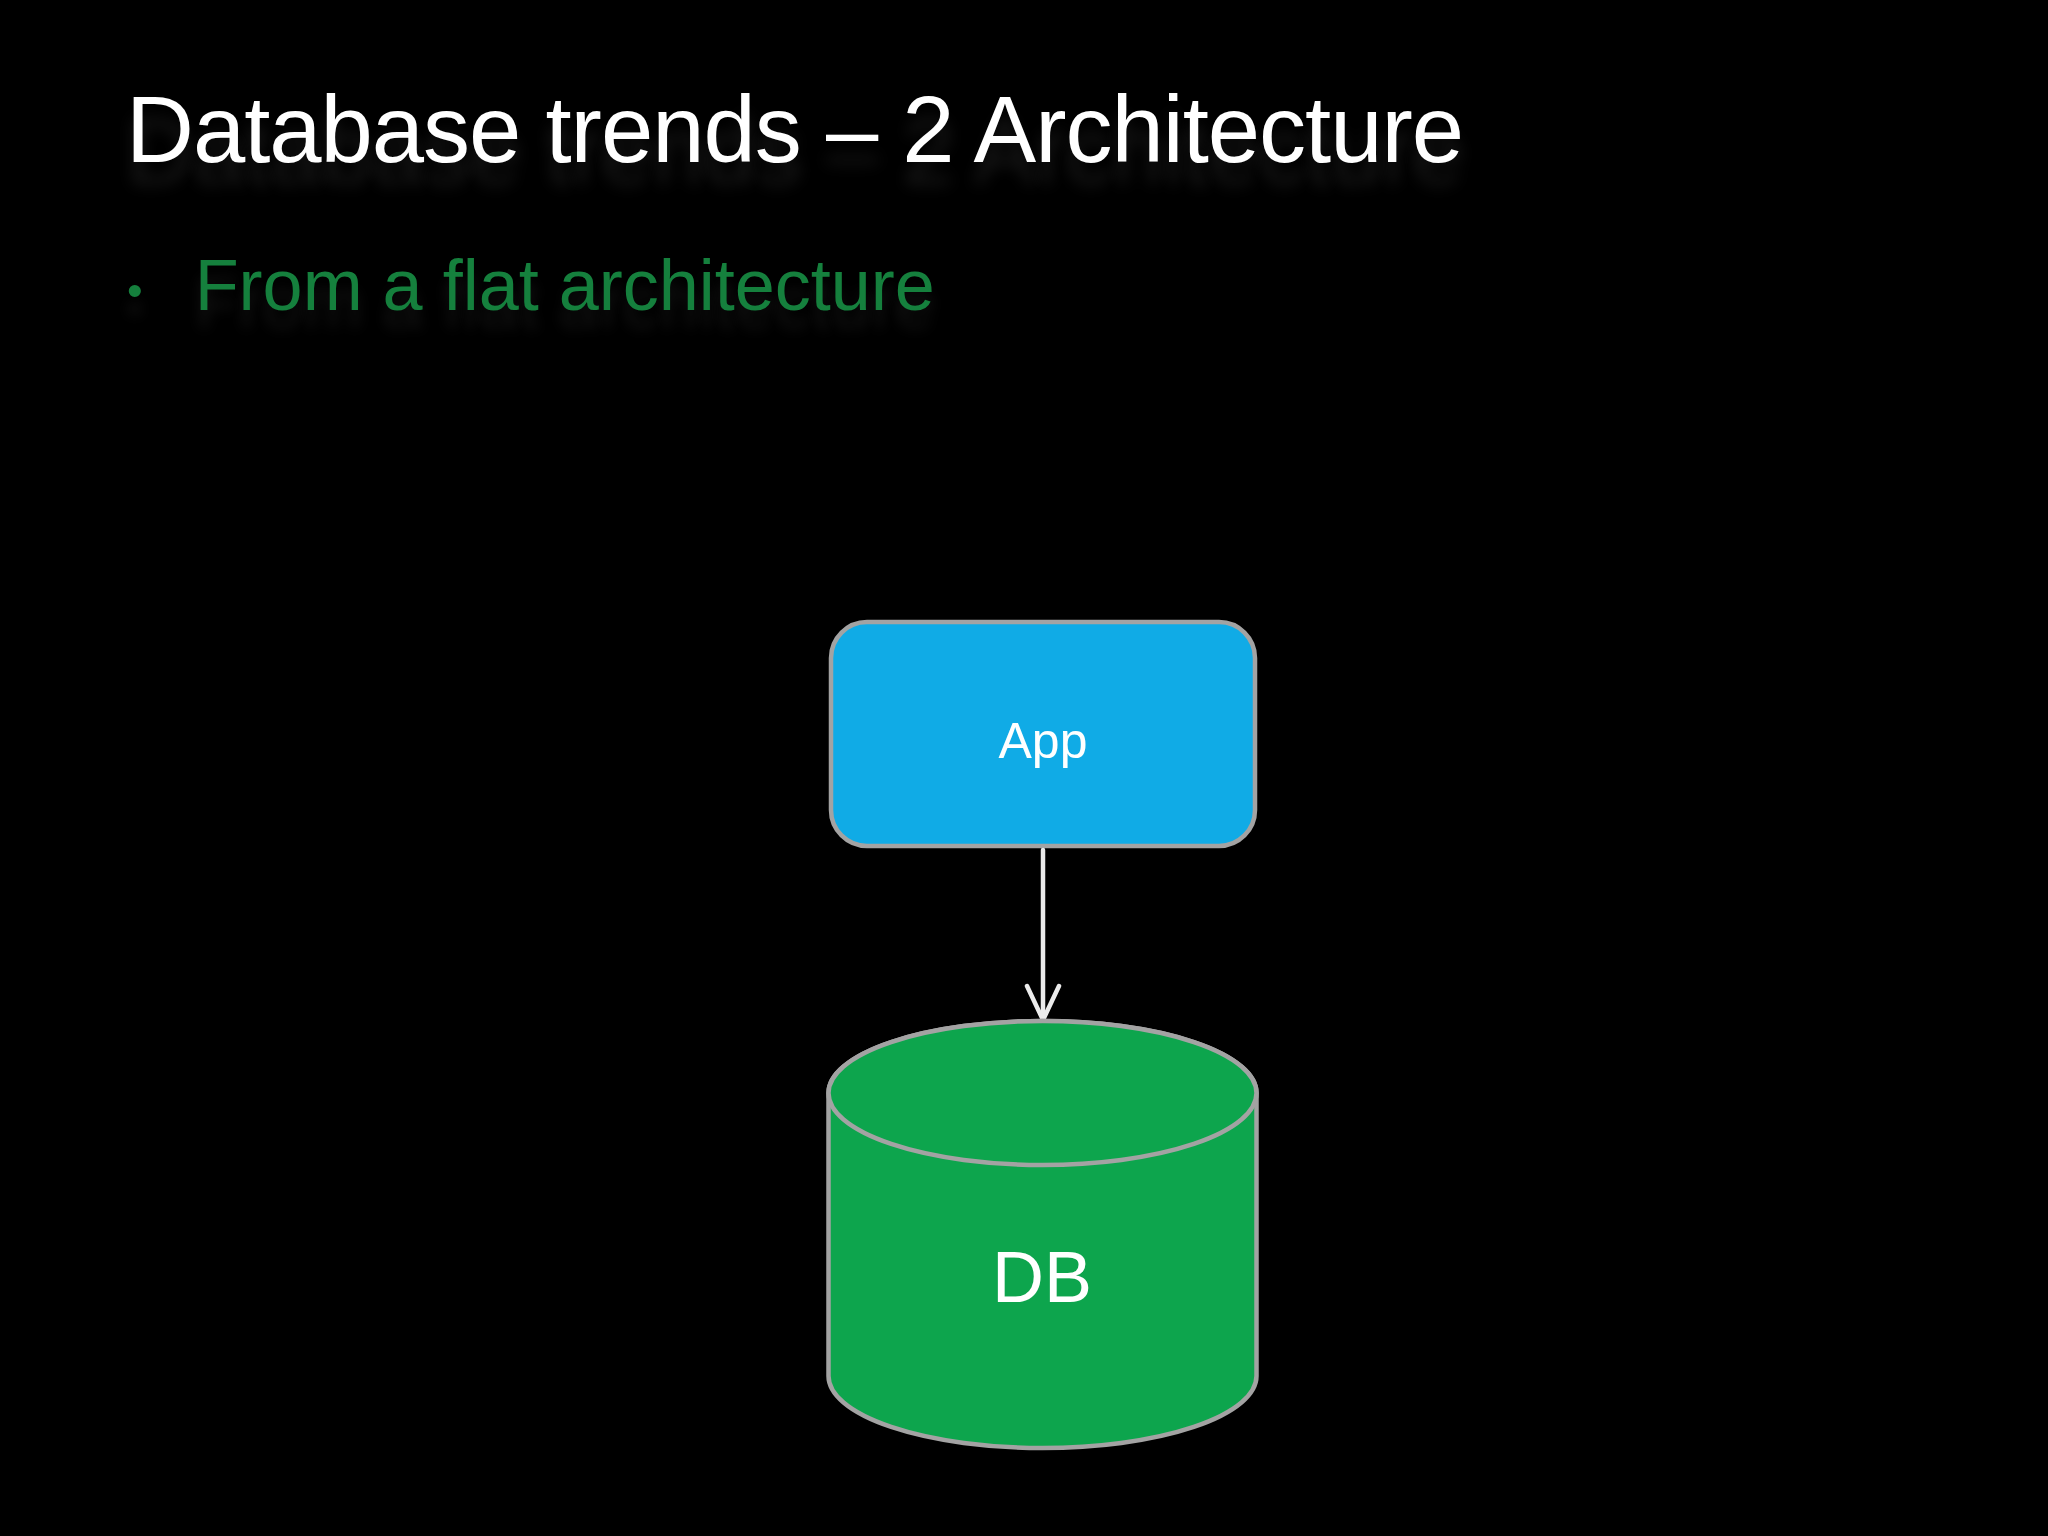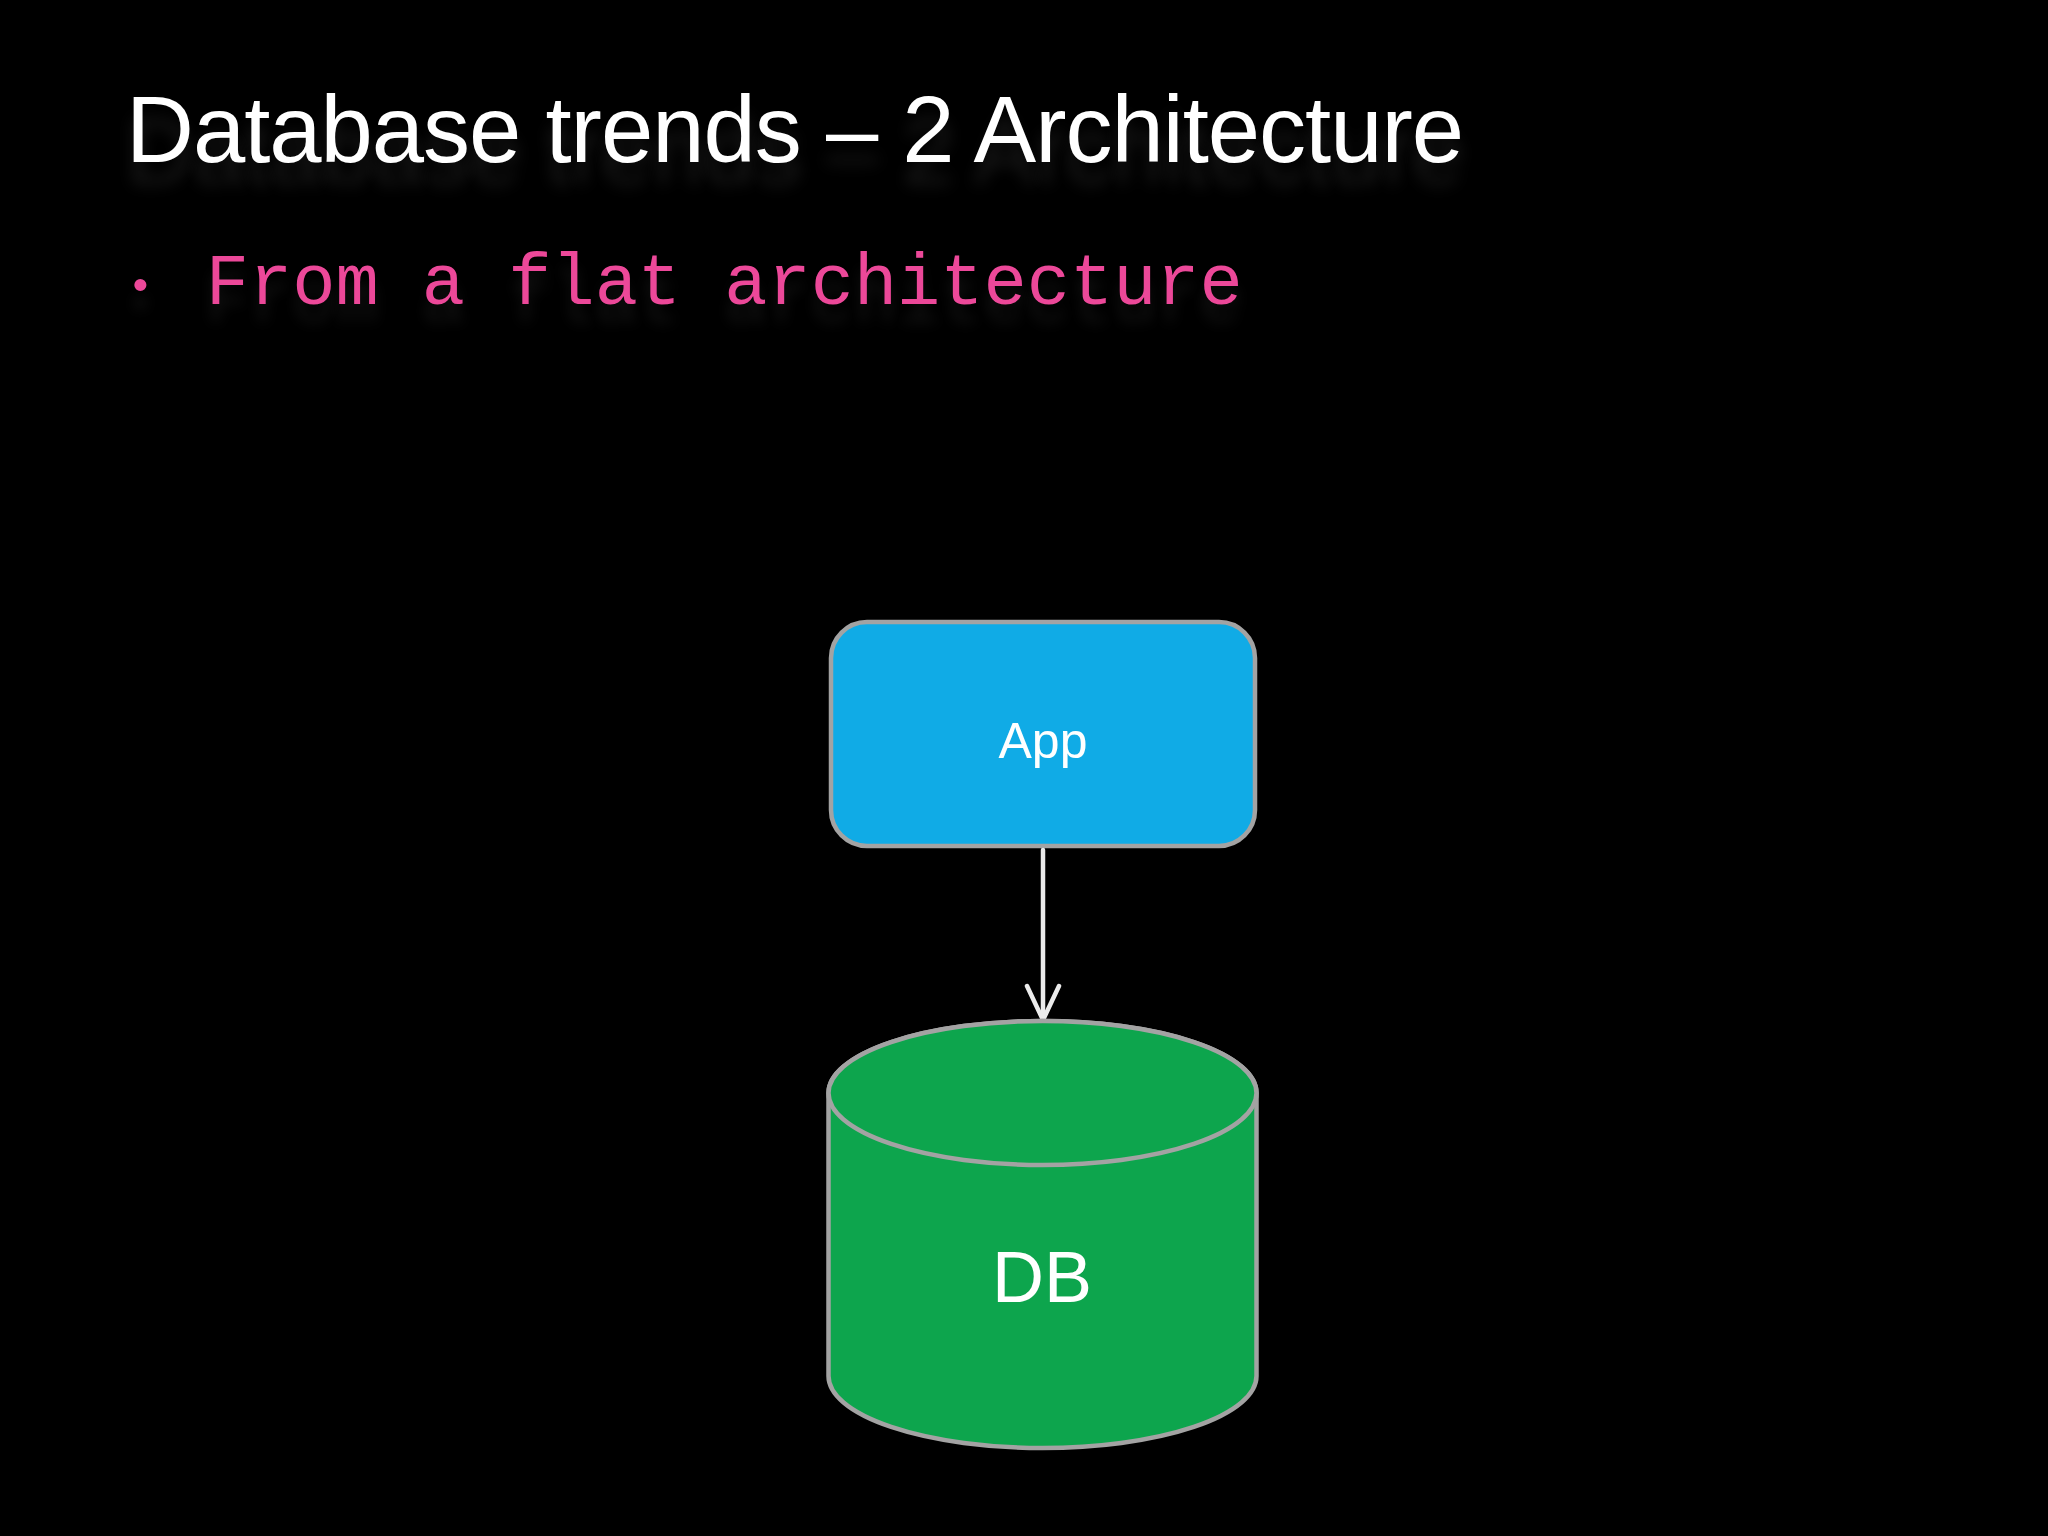--- a/index.html
+++ b/index.html
@@ -29,24 +29,23 @@
     text-shadow: 0 22px 16px rgba(255,255,255,0.10);
     white-space: nowrap;
   }
   .bullet-row {
     position: absolute;
     left: 127px;
     top: 234px;
     font-size: 72px;
     font-weight: 400;
     line-height: 1.2;
-    color: #ec4899;
+    color: #15803d;
     text-shadow: 0 18px 14px rgba(255,255,255,0.08);
     white-space: nowrap;
-    font-family: Liberation Mono, monospace;
   }
   .bullet-glyph {
     display: inline-block;
     font-size: 0.62em;
     vertical-align: 0.08em;
     margin-right: 52px;
   }
   .diagram {
     position: absolute;
     left: 0;

